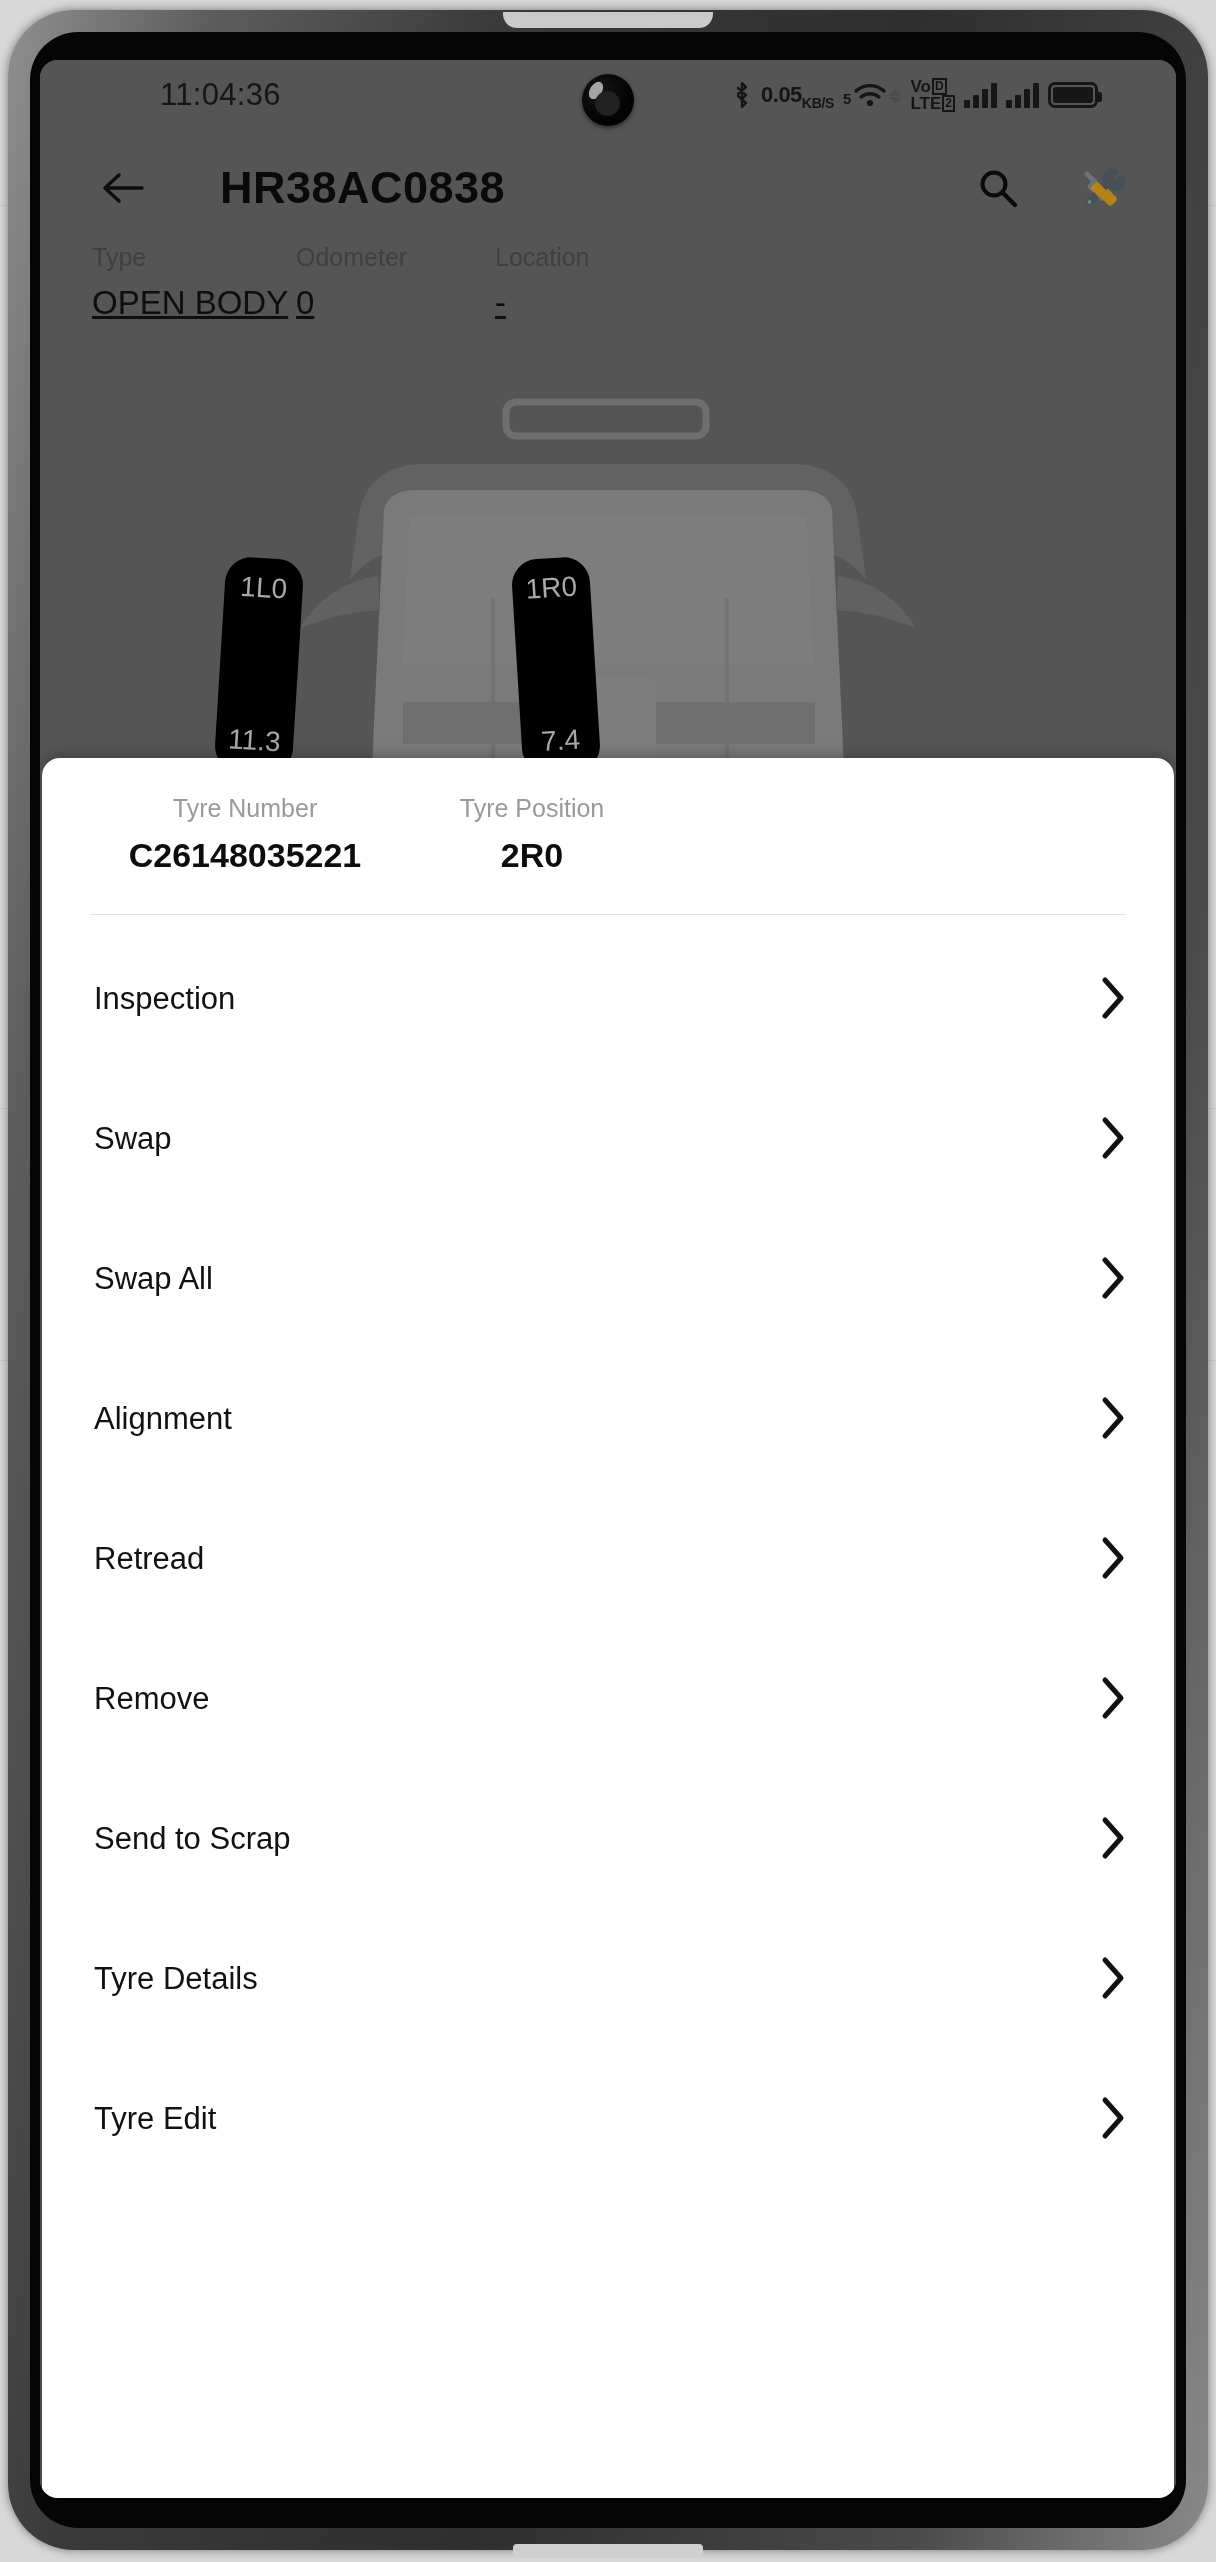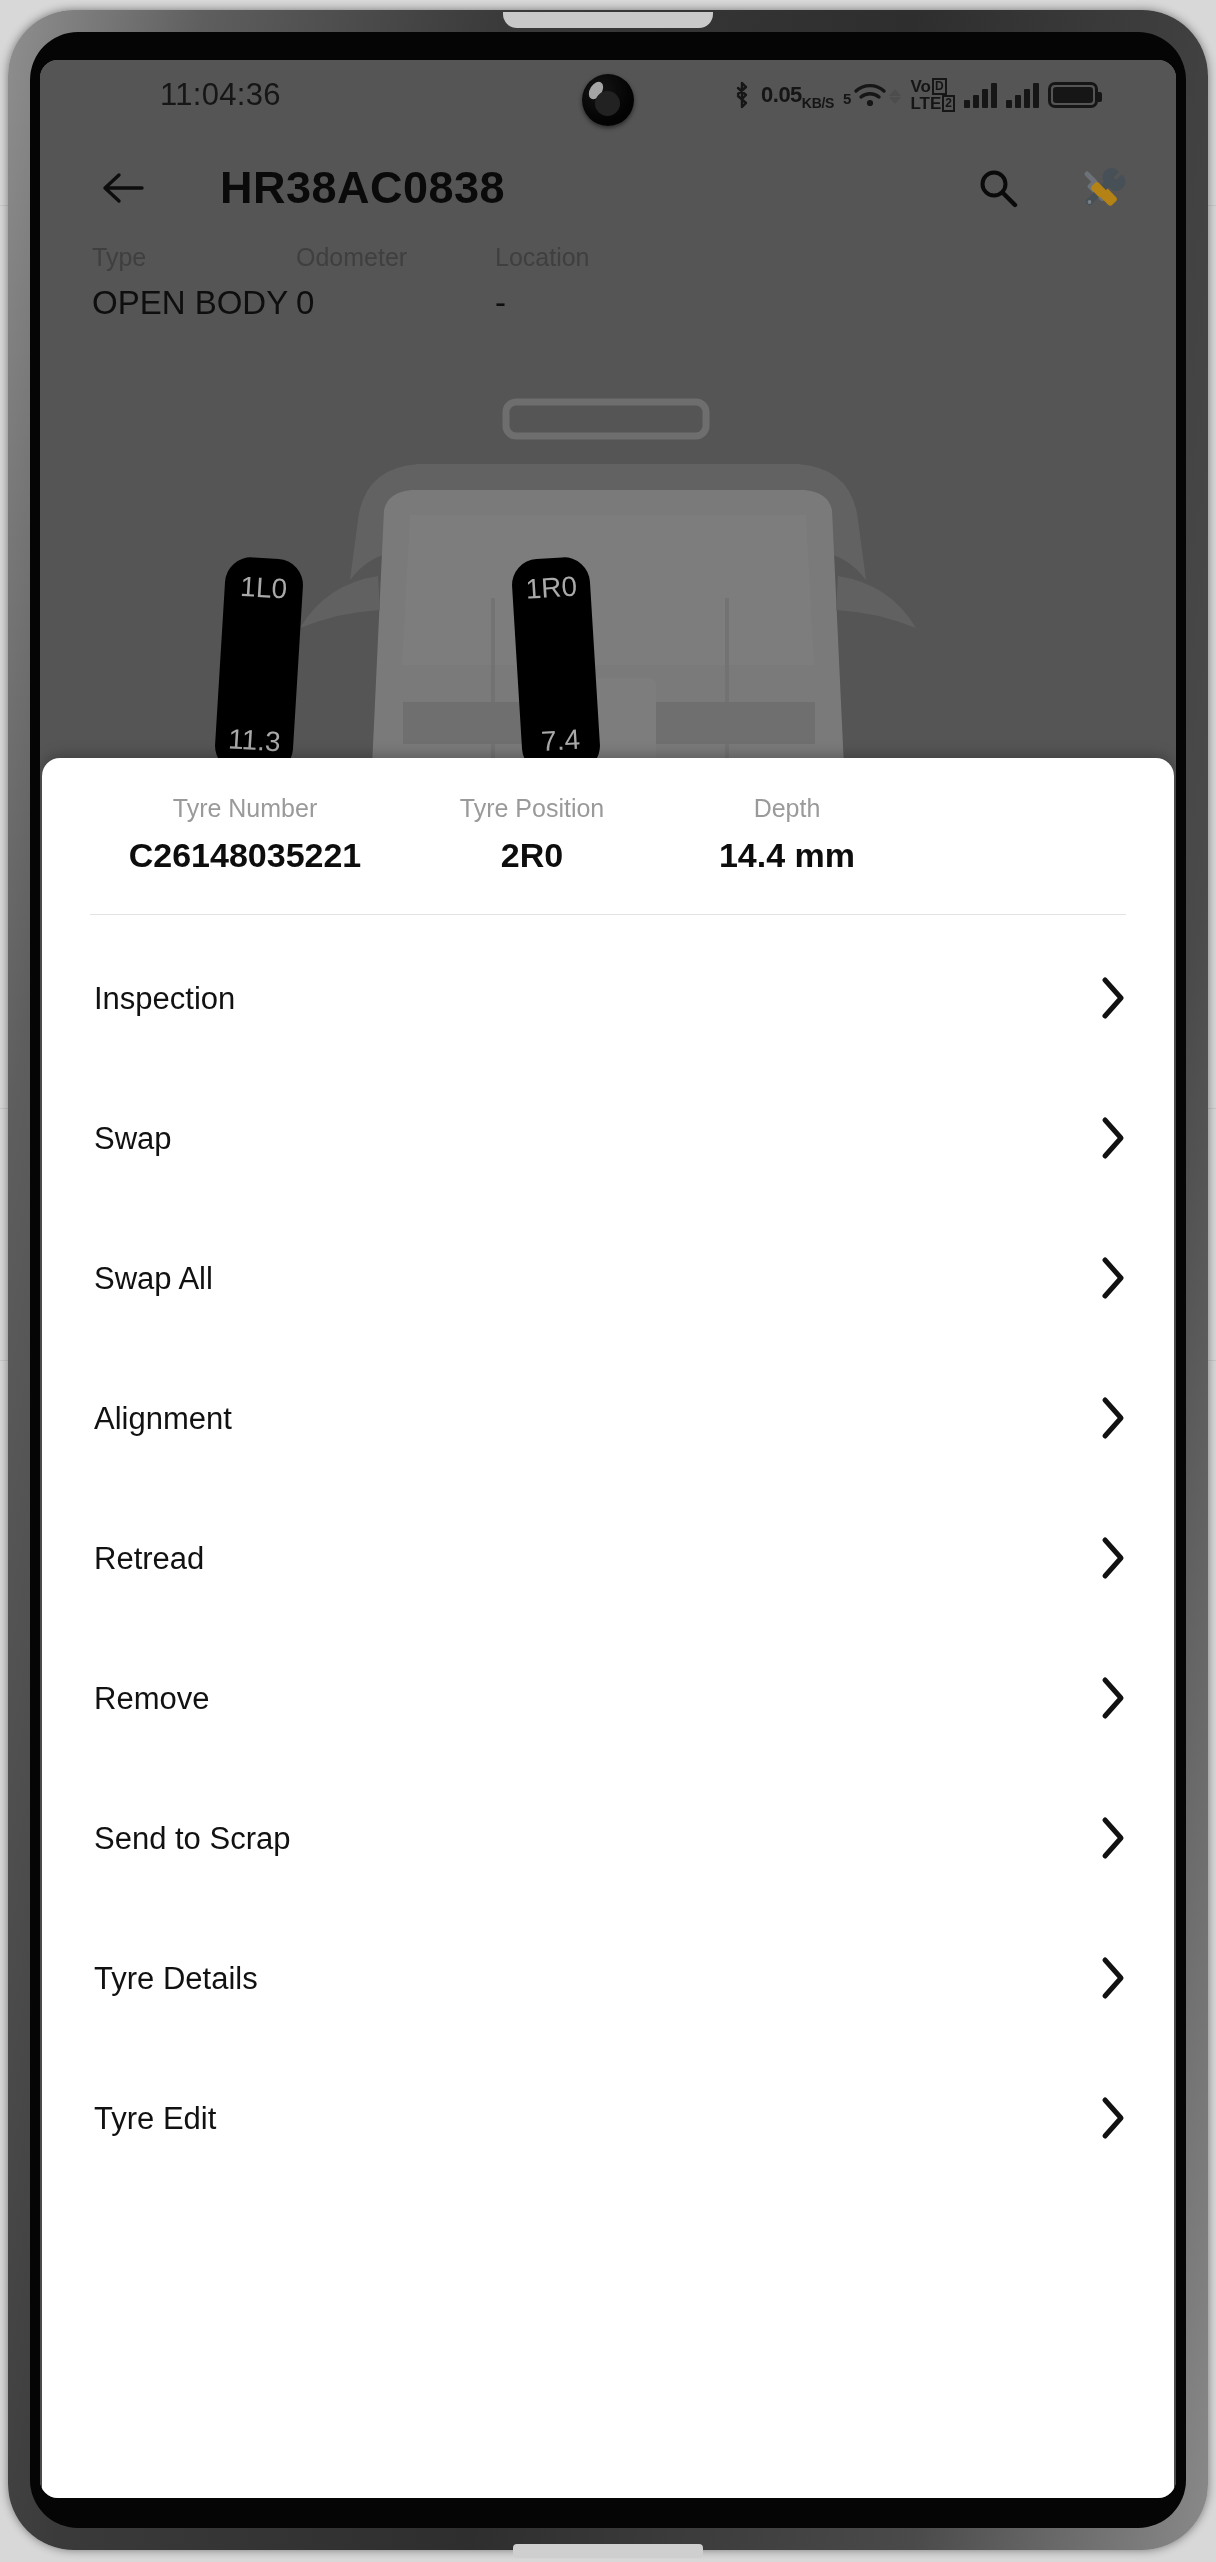--- a/index.html
+++ b/index.html
@@ -116,21 +116,21 @@
   }
   #tools-btn{
     position:absolute;right:42px;top:50%;transform:translateY(-50%);
     width:62px;height:62px;display:flex;align-items:center;justify-content:center;cursor:pointer;
   }
 
   
   #meta-row{position:absolute;left:0;top:185px;width:100%;height:135px;}
   .meta-cell{position:absolute;top:0;}
   .meta-label{font-size:25px;color:#515151;line-height:1;margin-bottom:16px;}
-  .meta-value{font-size:33px;color:#121212;line-height:1;}
+  .meta-value{font-size:33px;color:#121212;line-height:1;text-decoration:underline;}
   #meta-type{left:52px;}
   #meta-odo{left:256px;}
   #meta-loc{left:455px;}
 
   
   #truck{position:absolute;left:0;top:320px;width:100%;height:520px;}
   #truck-svg{position:absolute;left:50%;transform:translateX(-50%);top:0;}
   .tyre{
     position:absolute;background:#000;border-radius:26px;
     color:#d9d9d9;font-size:28px;
@@ -337,24 +337,20 @@
 
           <div id="sheet-header">
             <div class="sh-cell" id="sh-number">
               <div class="sh-label">Tyre Number</div>
               <div class="sh-value">C26148035221</div>
             </div>
             <div class="sh-cell" id="sh-position">
               <div class="sh-label">Tyre Position</div>
               <div class="sh-value">2R0</div>
             </div>
-            <div class="sh-cell" id="sh-depth">
-              <div class="sh-label">Depth</div>
-              <div class="sh-value">14.4 mm</div>
-            </div>
             <div id="sheet-divider"></div>
           </div>
 
           <div id="menu">
 
             <div class="menu-item">
               <span class="menu-label">Inspection</span>
               <svg class="menu-chev" viewBox="0 0 26 44">
                   <path d="M5 4 L21 22 L5 40" fill="none" stroke="#111" stroke-width="5" stroke-linecap="round" stroke-linejoin="round"></path>
                 </svg>

